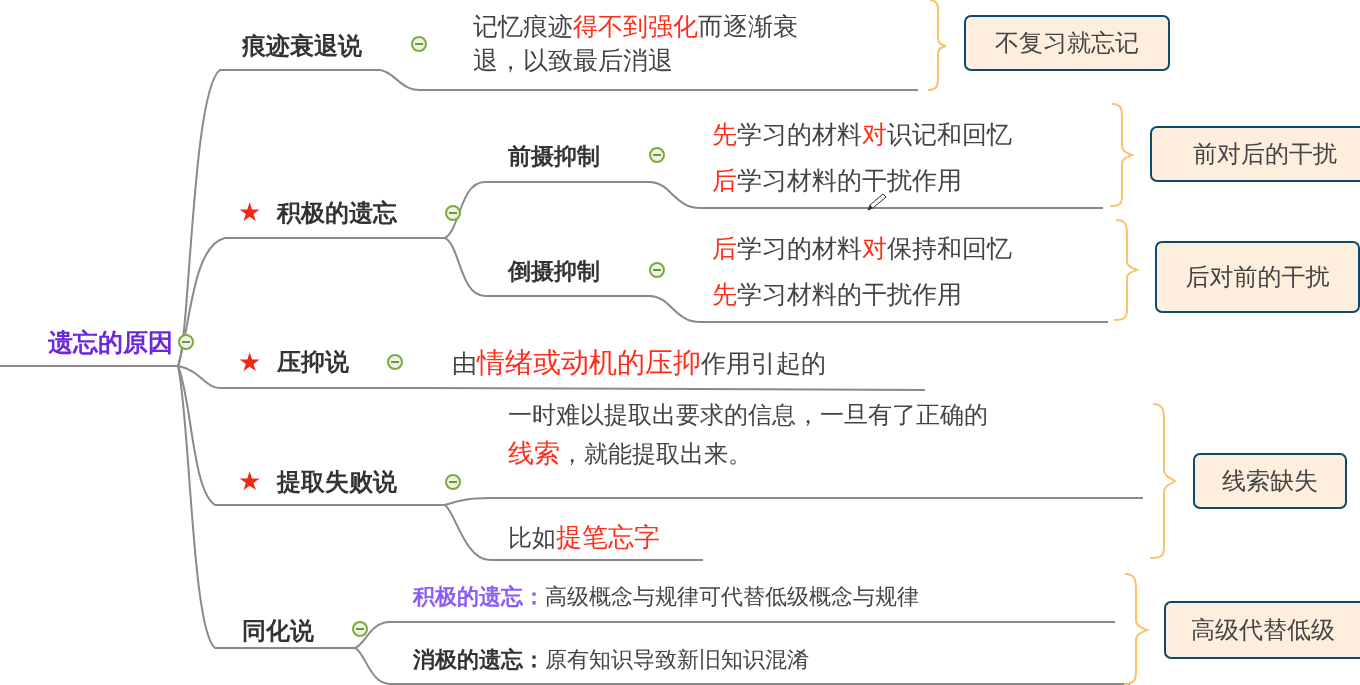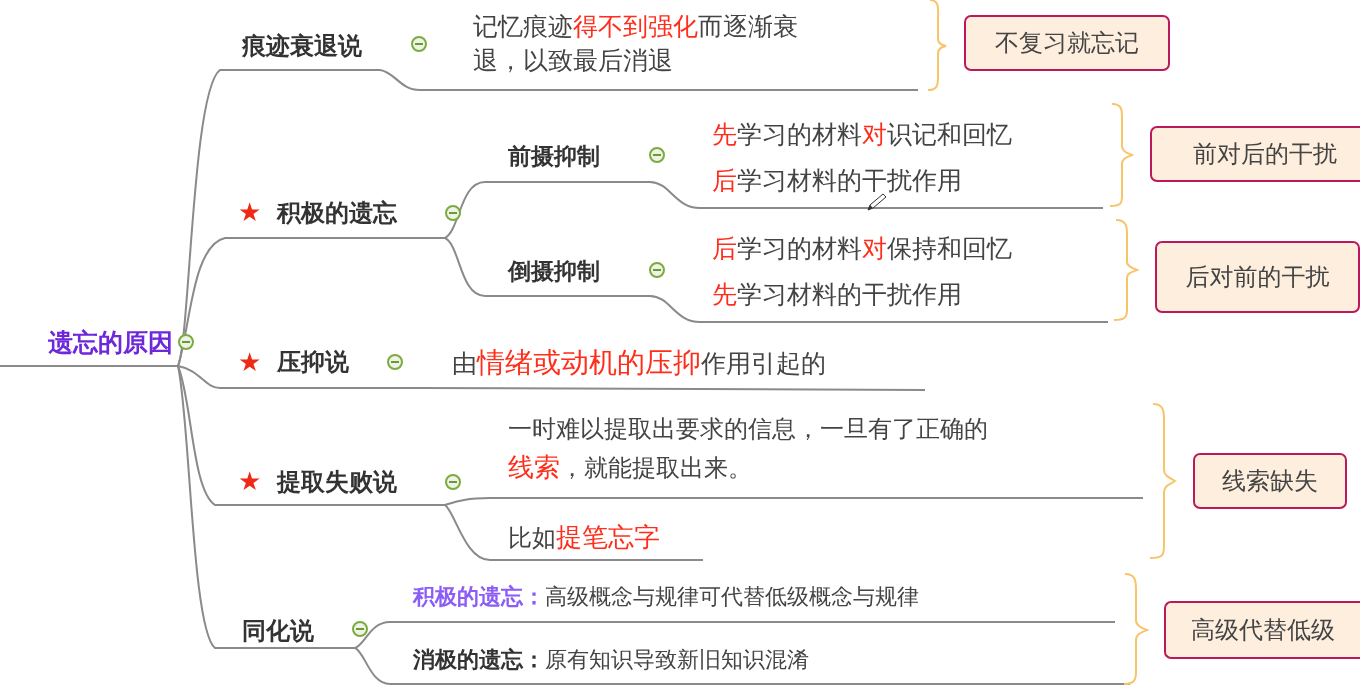--- a/index.html
+++ b/index.html
@@ -10,21 +10,21 @@
   .topic{font-weight:bold;font-size:24px;color:#333333;letter-spacing:0px;}
   .root{font-weight:bold;font-size:25px;color:#6d28d9;margin-left:40px;}
   .txt{font-size:25px;color:#444444;line-height:42px;}
   .txt .hl{color:#ff2d1a;}
   .sub{font-weight:bold;font-size:23px;color:#333333;}
   .small{font-size:23px;color:#444444;}
   .collapse{position:absolute;width:16px;height:16px;border:2px solid #7bab3f;border-radius:50%;
             background:#eef3e6;box-sizing:border-box;}
   .collapse::after{content:"";position:absolute;left:2px;right:2px;top:5px;height:2px;background:#6a9a38;}
   .star{position:absolute;font-size:26px;color:#ee2a14;line-height:26px;}
-  .summary{position:absolute;background:#fdeedd;border:2px solid #be185d;border-radius:7px;
+  .summary{position:absolute;background:#fdeedd;border:2px solid #0c4a6e;border-radius:7px;
            font-size:24px;color:#444444;box-sizing:border-box;display:flex;align-items:center;justify-content:center;
            white-space:nowrap;}
   .cursor{position:absolute;}
 </style>
 </head>
 <body>
 
 <svg class="lines" viewBox="0 0 1360 685">
   <g fill="none" stroke="#8a8a8a" stroke-width="2">
 
@@ -93,21 +93,21 @@
 <div class="star" style="left:238px;top:349px;">★</div>
 <div class="node topic" style="left:277px;top:346px;">压抑说</div>
 <div class="collapse" style="left:387px;top:354px;"></div>
 <div class="node txt" style="left:452px;top:342px;">
   <span>由</span><span class="hl" style="font-size:28px;">情绪或动机的压抑</span><span>作用引起的</span>
 </div>
 
 <div class="star" style="left:238px;top:468px;">★</div>
 <div class="node topic" style="left:277px;top:466px;">提取失败说</div>
 <div class="collapse" style="left:445px;top:474px;"></div>
-<div class="node small" style="left:508px;top:410px;line-height:42px;font-family:Liberation Mono, monospace;">
+<div class="node small" style="left:508px;top:394px;line-height:42px;">
   <div style="font-size:24px;">一时难以提取出要求的信息，一旦有了正确的</div>
   <div style="margin-top:-4px;font-size:24px;"><span class="hl" style="color:#ff2d1a;font-size:26px;">线索</span><span>，就能提取出来。</span></div>
 </div>
 <div class="node small" style="left:508px;top:520px;font-size:24px;">
   <span>比如</span><span style="color:#ff2d1a;font-size:26px;">提笔忘字</span>
 </div>
 <div class="summary" style="left:1193px;top:453px;width:154px;height:56px;">线索缺失</div>
 
 <div class="node topic" style="left:242px;top:615px;">同化说</div>
 <div class="collapse" style="left:352px;top:621px;"></div>

